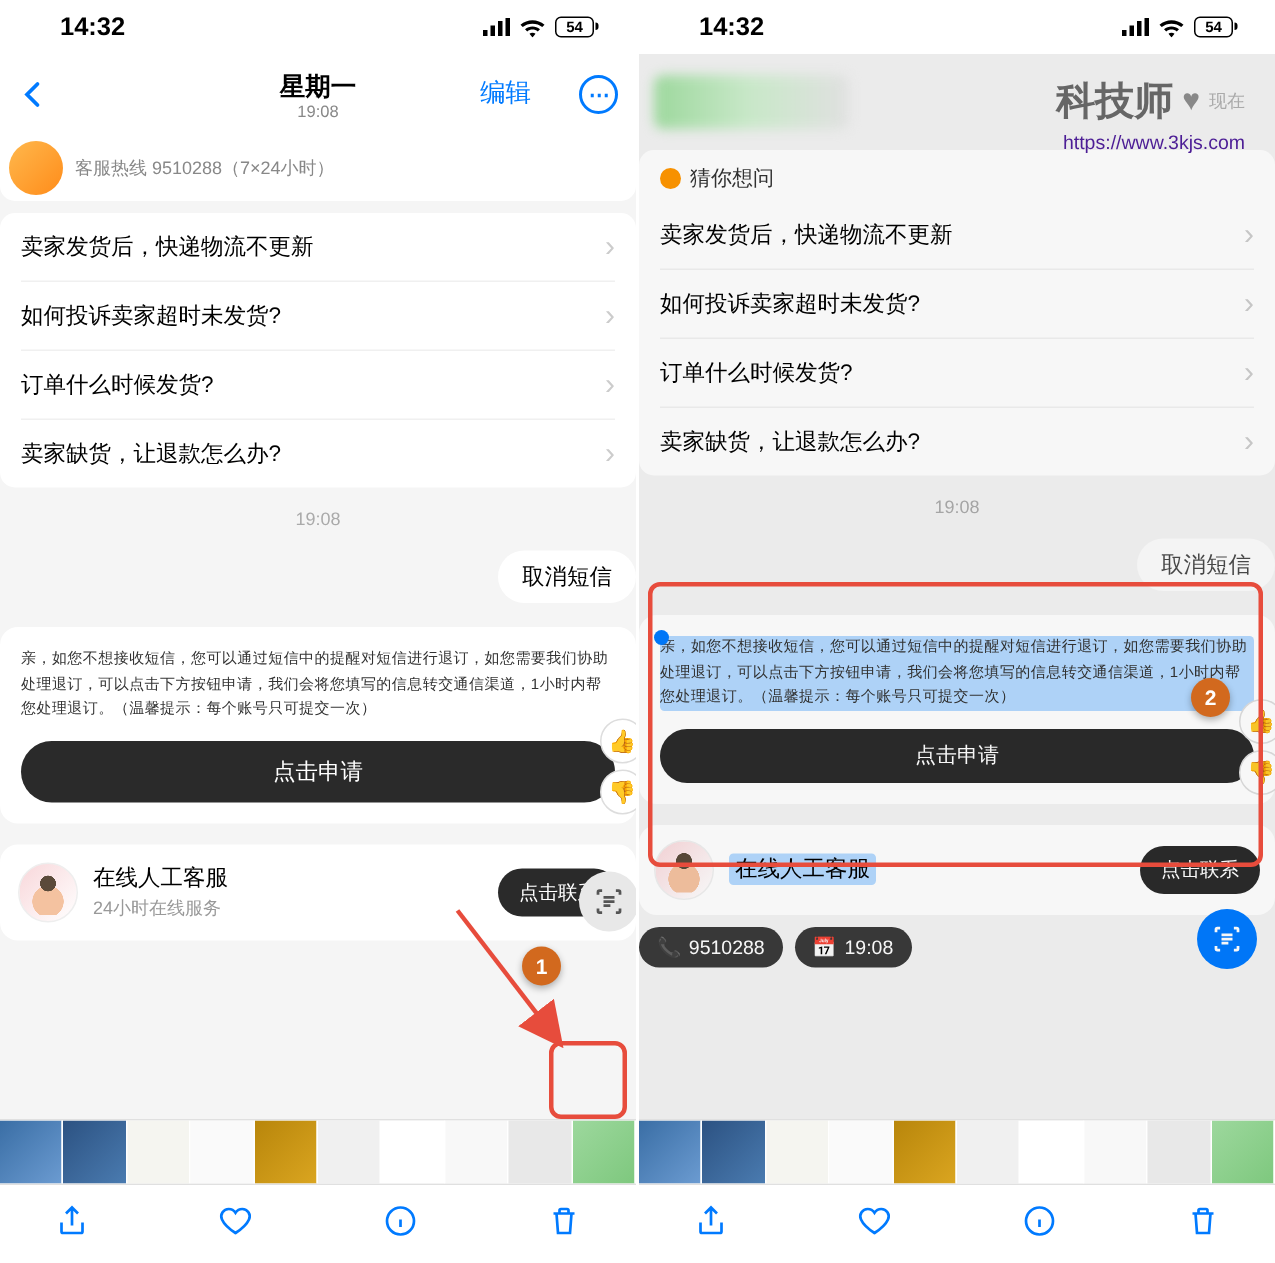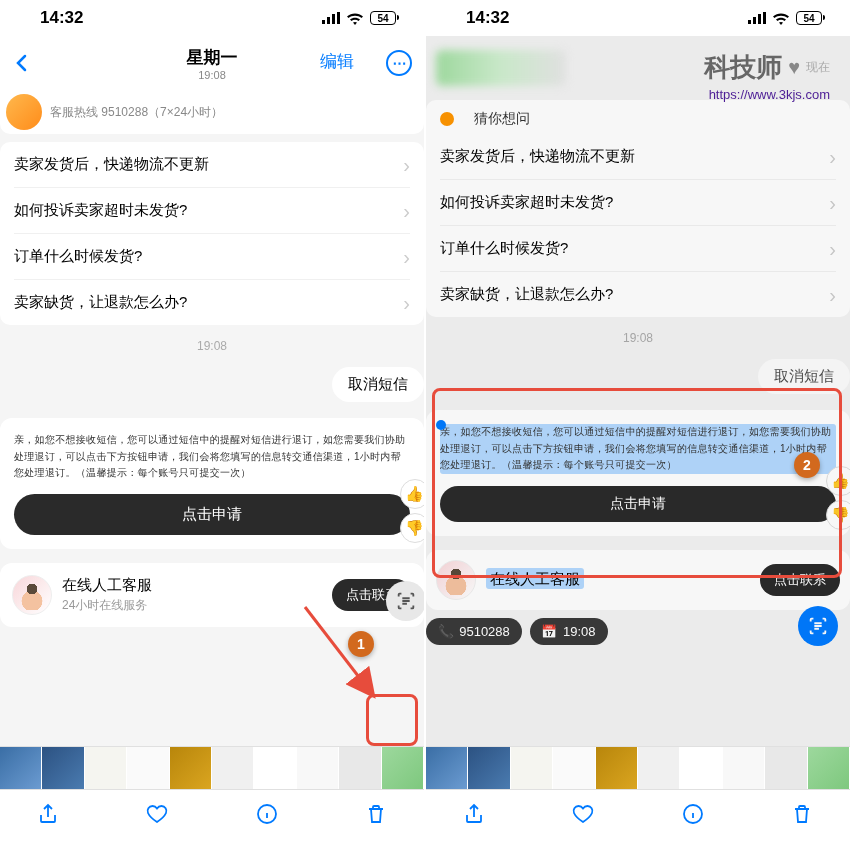--- a/index.html
+++ b/index.html
@@ -28,21 +28,21 @@
 .wm-url{font-size:13px;color:#4c1d95;margin-top:2px}
 .blur-patch{position:absolute;top:50px;left:10px;width:130px;height:36px;background:linear-gradient(90deg,#9dd89d 0%,#c9e8c9 50%,#e0e0e0 100%);filter:blur(4px);border-radius:6px;z-index:4}
 .content{flex:1;overflow:hidden;padding:0 0;display:flex;flex-direction:column}
 .hotline-row{display:flex;align-items:center;padding:4px 6px;background:#fff;border-radius:0 0 10px 10px}
 .avatar-sm{width:36px;height:36px;border-radius:50%;background:linear-gradient(135deg,#ffb84d,#ff8c1a);margin-right:8px}
 .hotline-text{font-size:12px;color:#888}
 .faq-card{background:#fff;border-radius:10px;margin-top:8px;padding:0 14px}
 .faq-item{padding:13px 0;font-size:15px;border-bottom:1px solid #f0f0f0;position:relative}
 .faq-item:last-child{border-bottom:none}
 .faq-item::after{content:"›";position:absolute;right:0;top:50%;transform:translateY(-50%);color:#ccc;font-size:20px}
-.faq-hdr{padding:10px 0 6px;font-size:14px;color:#333;display:flex;align-items:center;gap:20px}
+.faq-hdr{padding:10px 0 6px;font-size:14px;color:#333;display:flex;align-items:center;gap:6px}
 .faq-dot{width:14px;height:14px;border-radius:50%;background:#ff9500}
 .time-stamp{text-align:center;font-size:12px;color:#aaa;margin:14px 0}
 .cancel-sms{align-self:flex-end;background:#fff;border-radius:18px;padding:8px 16px;font-size:15px;margin-bottom:12px}
 .msg-card{background:#fff;border-radius:12px;padding:14px;position:relative}
 .msg-text{font-size:10px;line-height:1.65;color:#333;letter-spacing:0.3px}
 .msg-text.highlight{background:#b3d9ff;border-radius:3px}
 .sel-handle{width:10px;height:10px;border-radius:50%;background:#007aff;position:absolute}
 .sel-start{top:10px;left:10px}
 .apply-btn{background:#2a2a2a;color:#fff;text-align:center;padding:11px;border-radius:22px;margin-top:12px;font-size:15px}
 .apply-btn.sm{padding:9px;font-size:14px}

